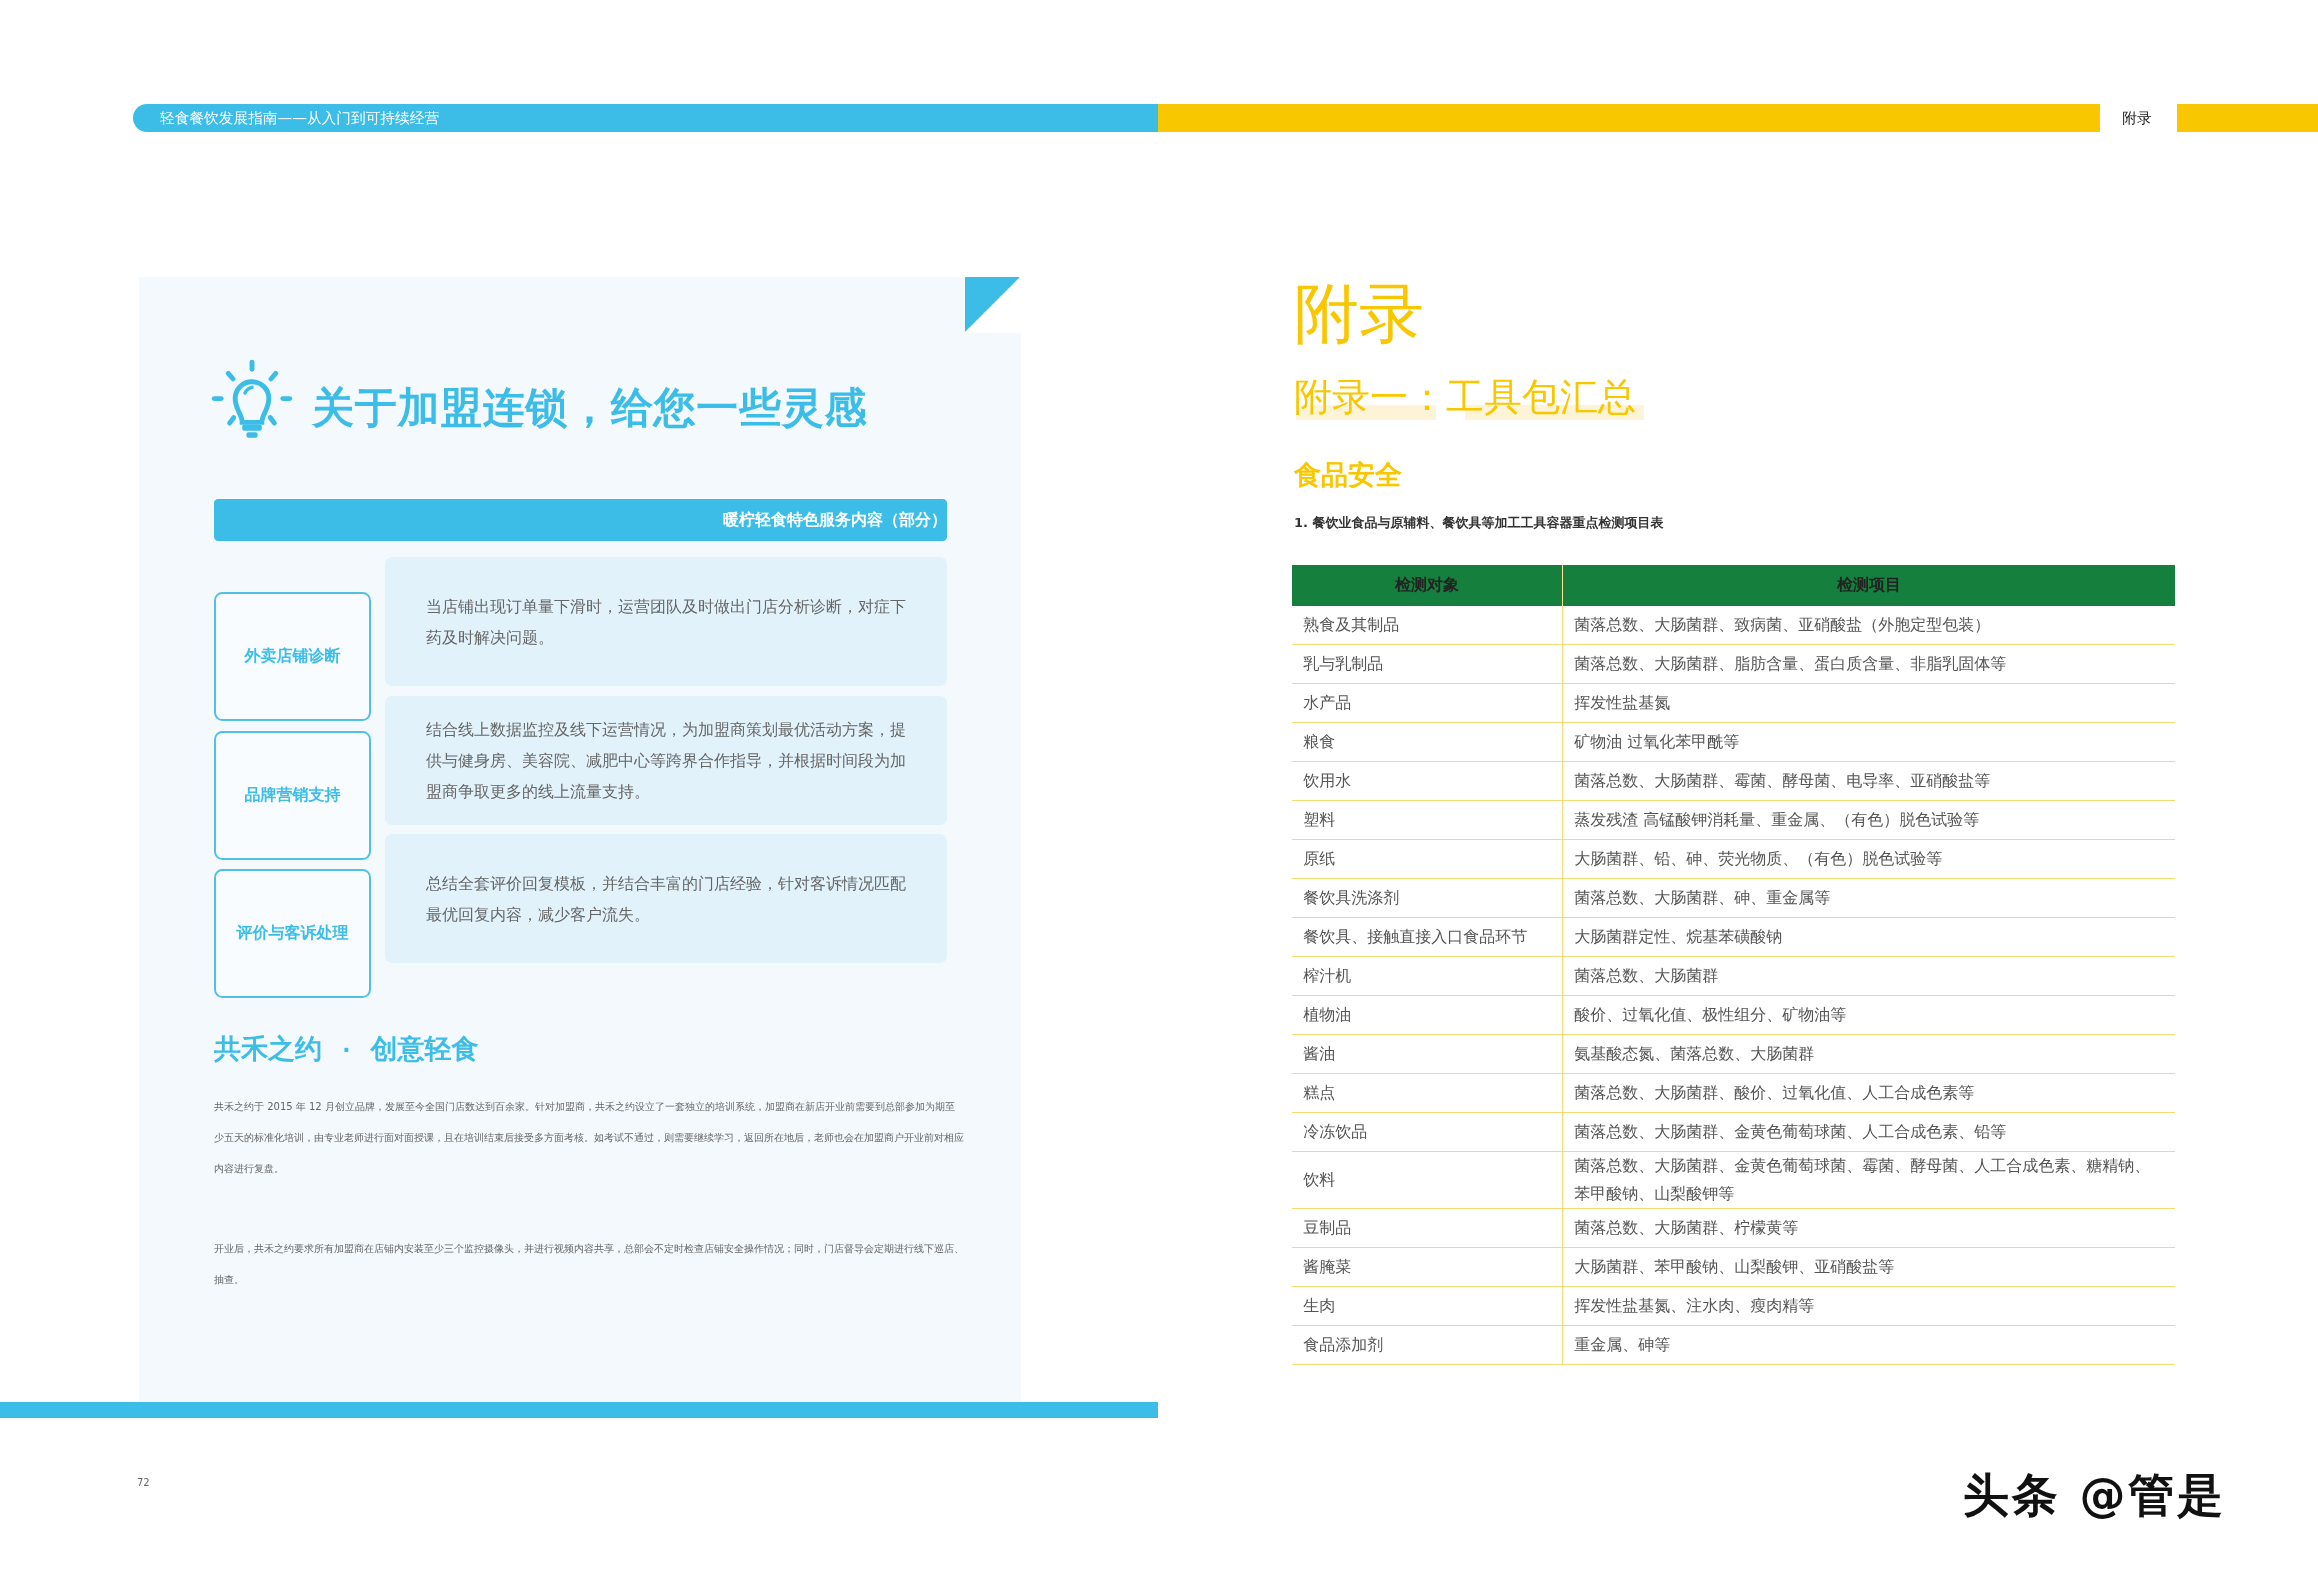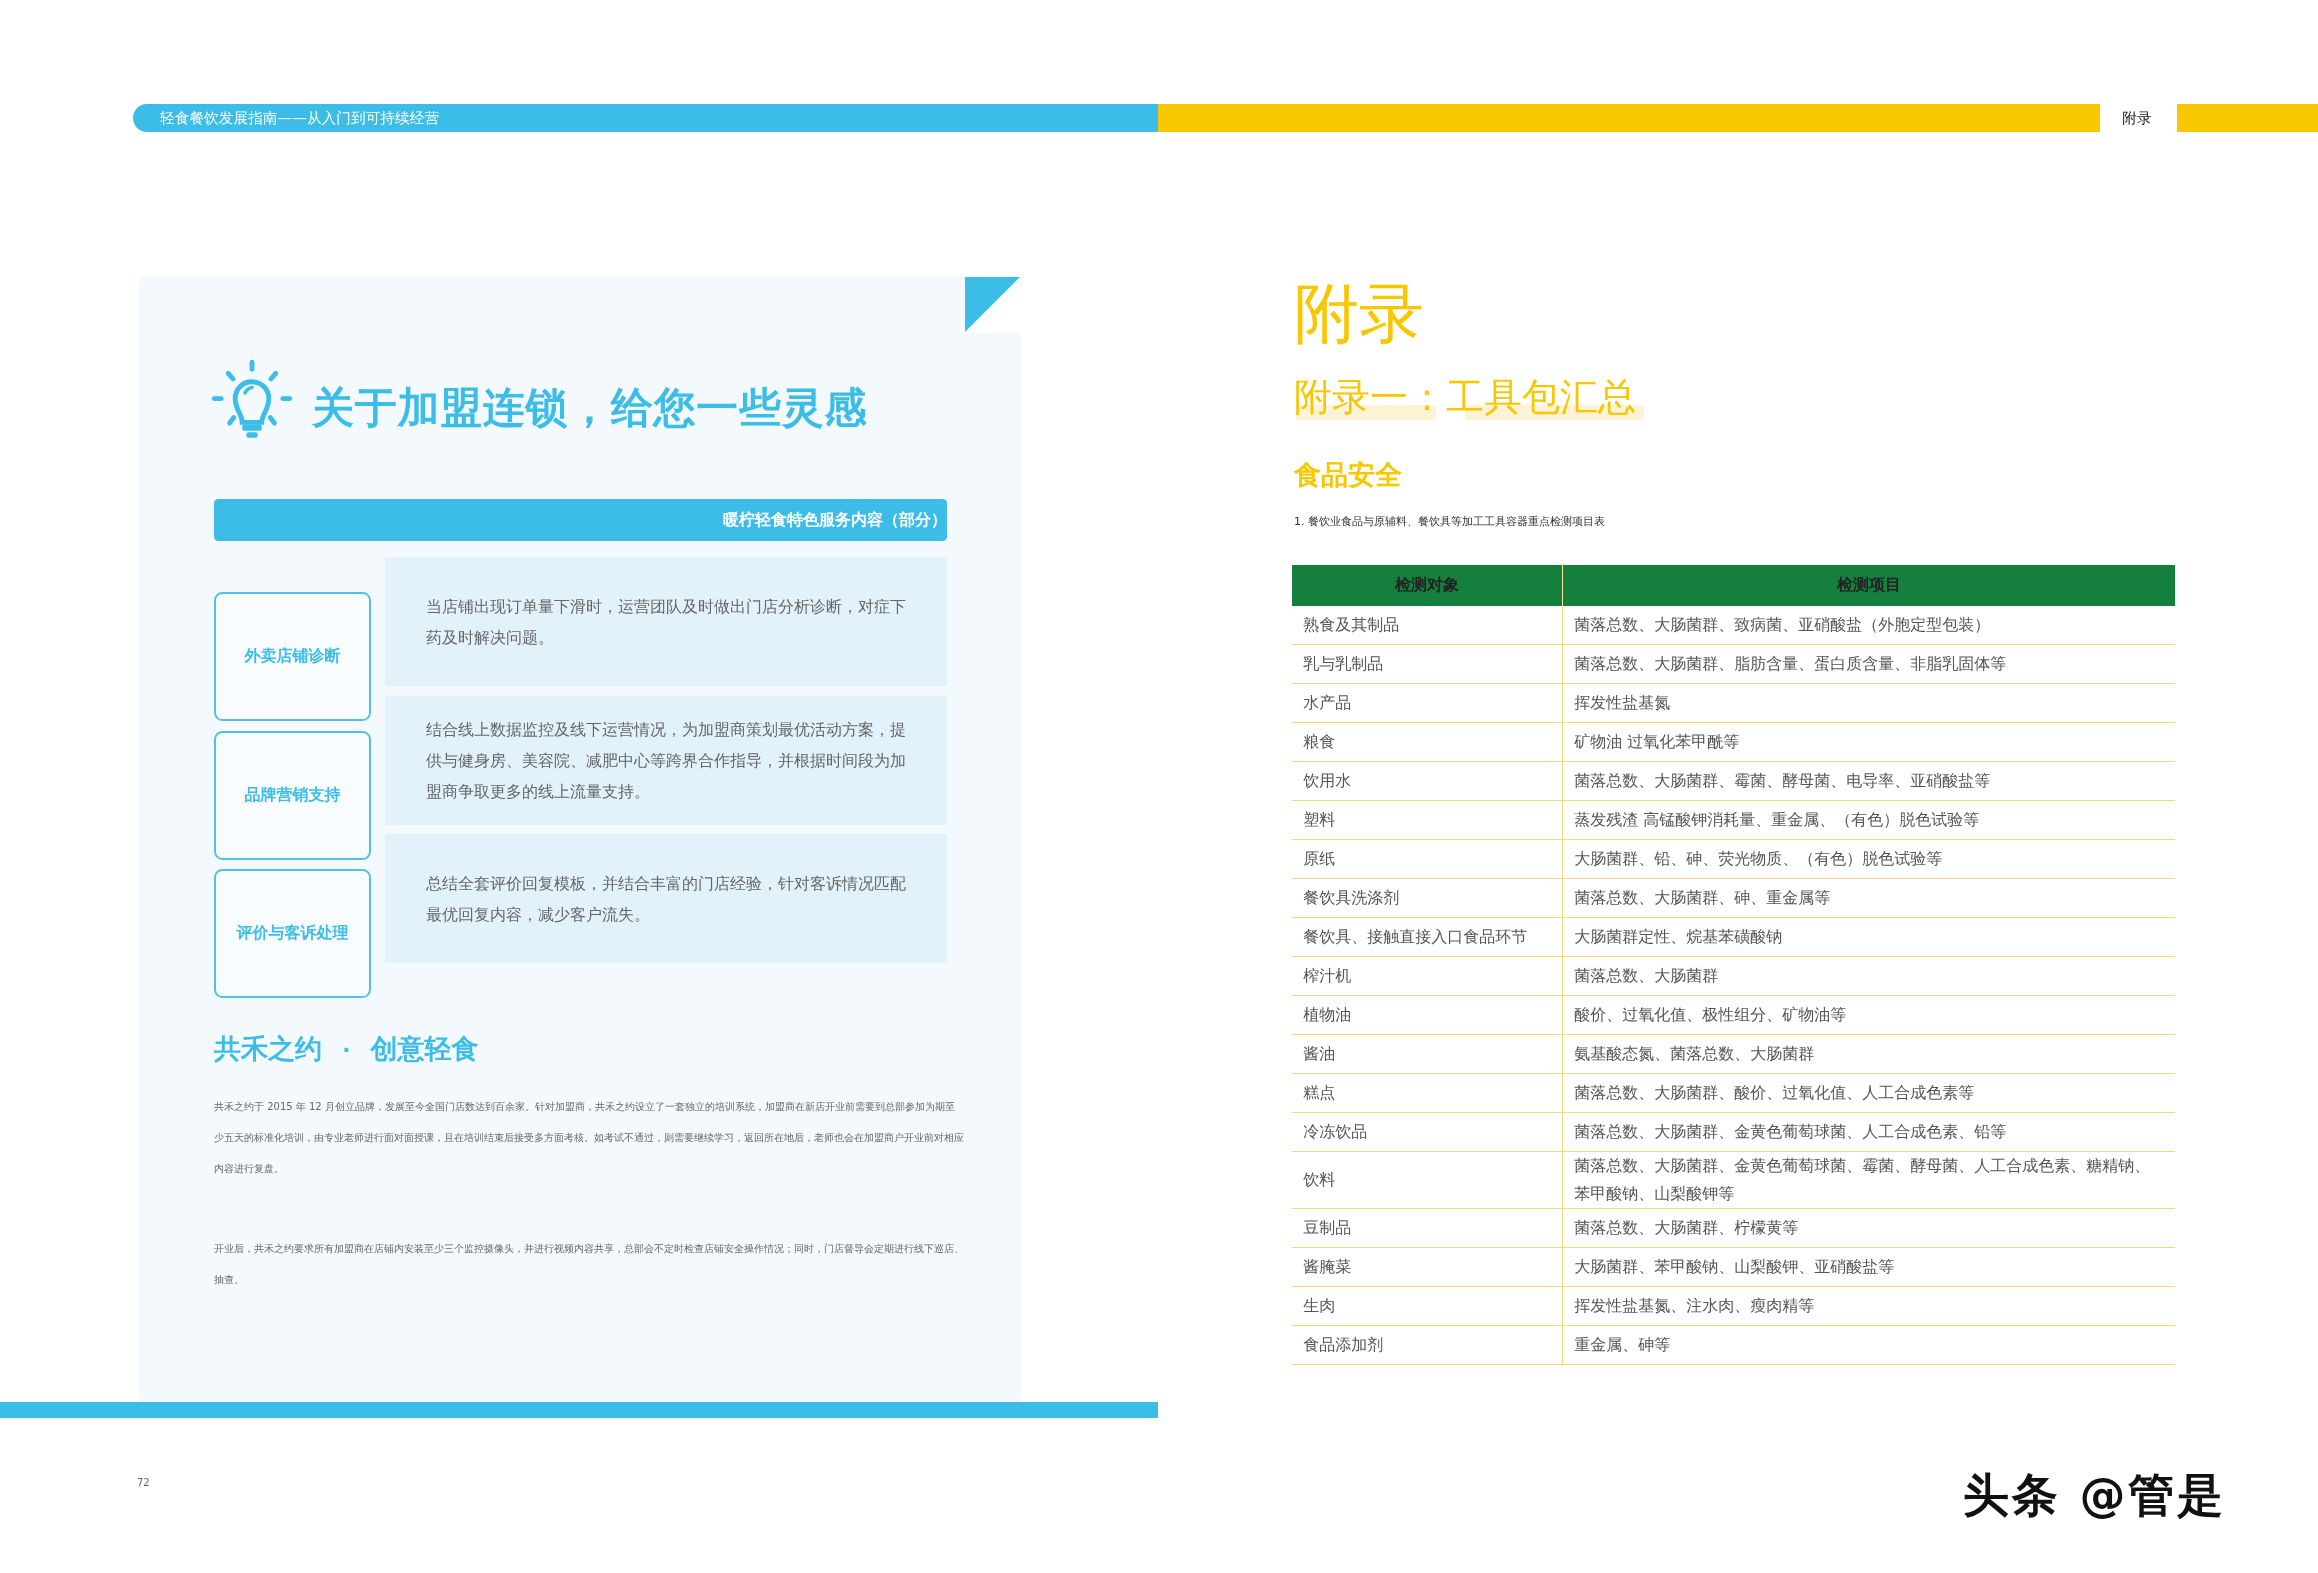--- a/index.html
+++ b/index.html
@@ -22,35 +22,35 @@
   .panel { left:139px; top:277px; width:882px; height:1125px; background:#f3f9fd; }
   .corner { left:965px; top:277px; width:0; height:0; border-top:55px solid #3cbde8; border-right:55px solid transparent; }
   .corner-fill { left:965px; top:277px; width:57px; height:56px; background:#ffffff; }
 
   .bulb { left:210px; top:358px; width:84px; height:84px; }
   .panel-title { left:312px; top:380px; font-size:42px; font-weight:bold; color:#3cbde8; white-space:nowrap; letter-spacing:0.7px; }
 
   .table-banner { left:214px; top:499px; width:733px; height:42px; background:#3cbde8; border-radius:4.2px; color:#fff; font-size:16px; font-weight:bold; text-align:right; line-height:42px; }
 
   .svc-label { left:214px; width:157px; background:#f8fcff; border:2.8px solid #52c0e6; border-radius:8.4px; display:flex; align-items:center; justify-content:center; color:#3cbde8; font-size:16px; font-weight:bold; box-sizing:border-box;margin-top:35px; }
-  .svc-desc { left:385px; width:562px; background:#e1f2fb; border-radius:0; box-sizing:border-box; padding:0 28px 0 41px; display:flex; align-items:center; font-size:16px; line-height:31px; color:#666; }
+  .svc-desc { left:385px; width:562px; background:#e1f2fb; border-radius:7px; box-sizing:border-box; padding:0 28px 0 41px; display:flex; align-items:center; font-size:16px; line-height:31px; color:#666; }
 
   .sub-title { left:214px; top:1031px; font-size:27px; font-weight:bold; color:#3cbde8; white-space:nowrap;font-family:Liberation Mono, monospace; }
   .para { left:214px; width:750px; font-size:10px; line-height:31px; color:#666; }
 
   .bottom-blue { left:0; top:1402px; width:1158px; height:16px; background:#3cbde8; }
   .page-num { left:137px; top:1477px; font-size:10px; color:#666; }
 
   
   .r-title { left:1294px; top:270px; font-size:65px; color:#f9c700; white-space:nowrap; }
   .r-sub-hl { left:1296px; top:405px; width:140px; height:15.4px; background:#fdf3d6; }
   .r-sub-hl2 { left:1465px; top:405px; width:179px; height:15.4px; background:#fdf3d6; }
   .r-sub { left:1294px; top:372px; font-size:38px; color:#f9c700; white-space:nowrap; }
   .r-section { left:1294px; top:457px; font-size:27px; font-weight:bold; color:#f9c700; white-space:nowrap; }
-  .r-caption { left:1294px; top:514px; font-size:11px; font-weight:normal; color:#333; white-space:nowrap; }
+  .r-caption { left:1294px; top:514px; font-size:13px; font-weight:bold; color:#333; white-space:nowrap; }
 
   table.det { position:absolute; left:1292px; top:565px; width:883px; border-collapse:collapse; font-size:16px; color:#555; }
   table.det th { background:#15803d; color:#222; font-weight:bold; height:39px; font-size:16px; }
   table.det th:first-child { width:268px; border-right:1.4px solid #fde79a; }
   table.det td { height:38px; border-bottom:1.4px solid #f4d977; padding:0 11.2px; vertical-align:middle; line-height:28px; }
   table.det td:first-child { border-right:1.4px solid #f4d977; }
 
   .watermark { left:1963px; top:1465px; font-size:46px; color:#111; font-weight:bold; white-space:nowrap; letter-spacing:2.8px; }
 </style>
 </head>

